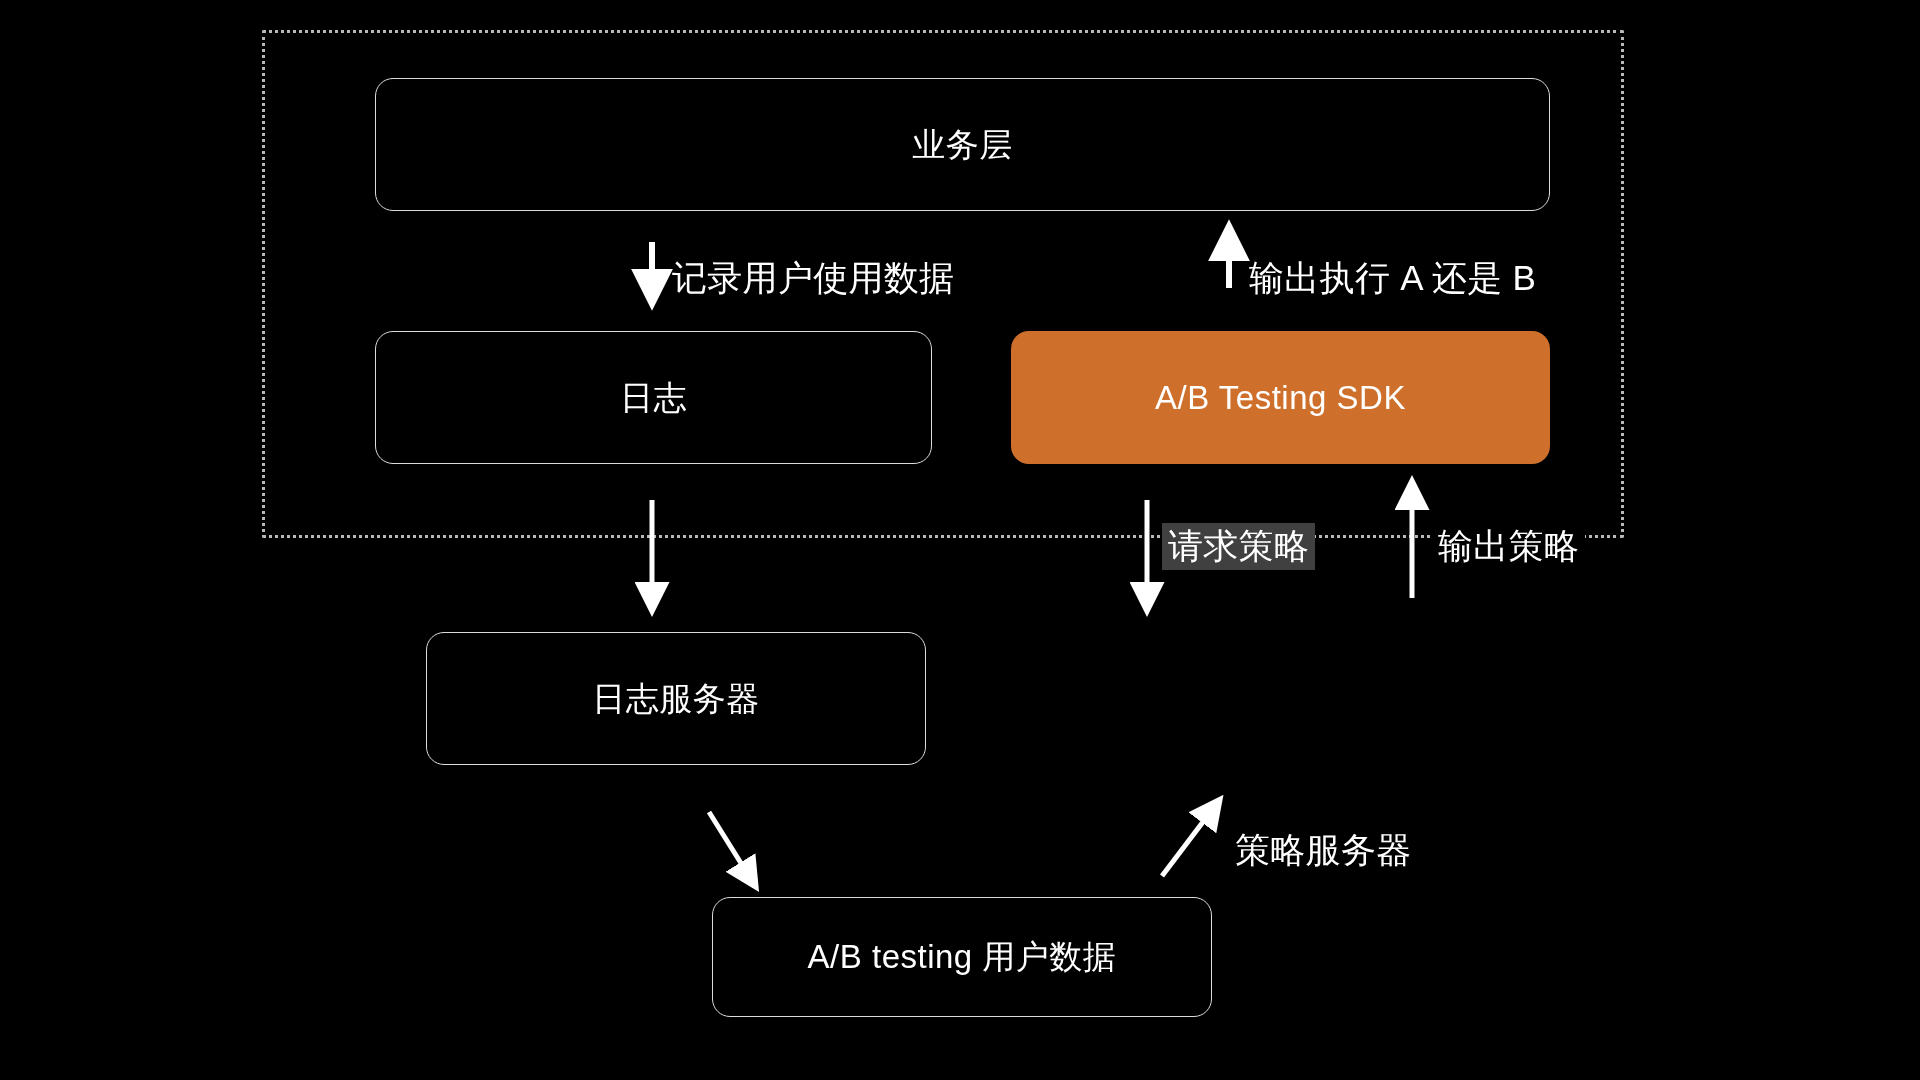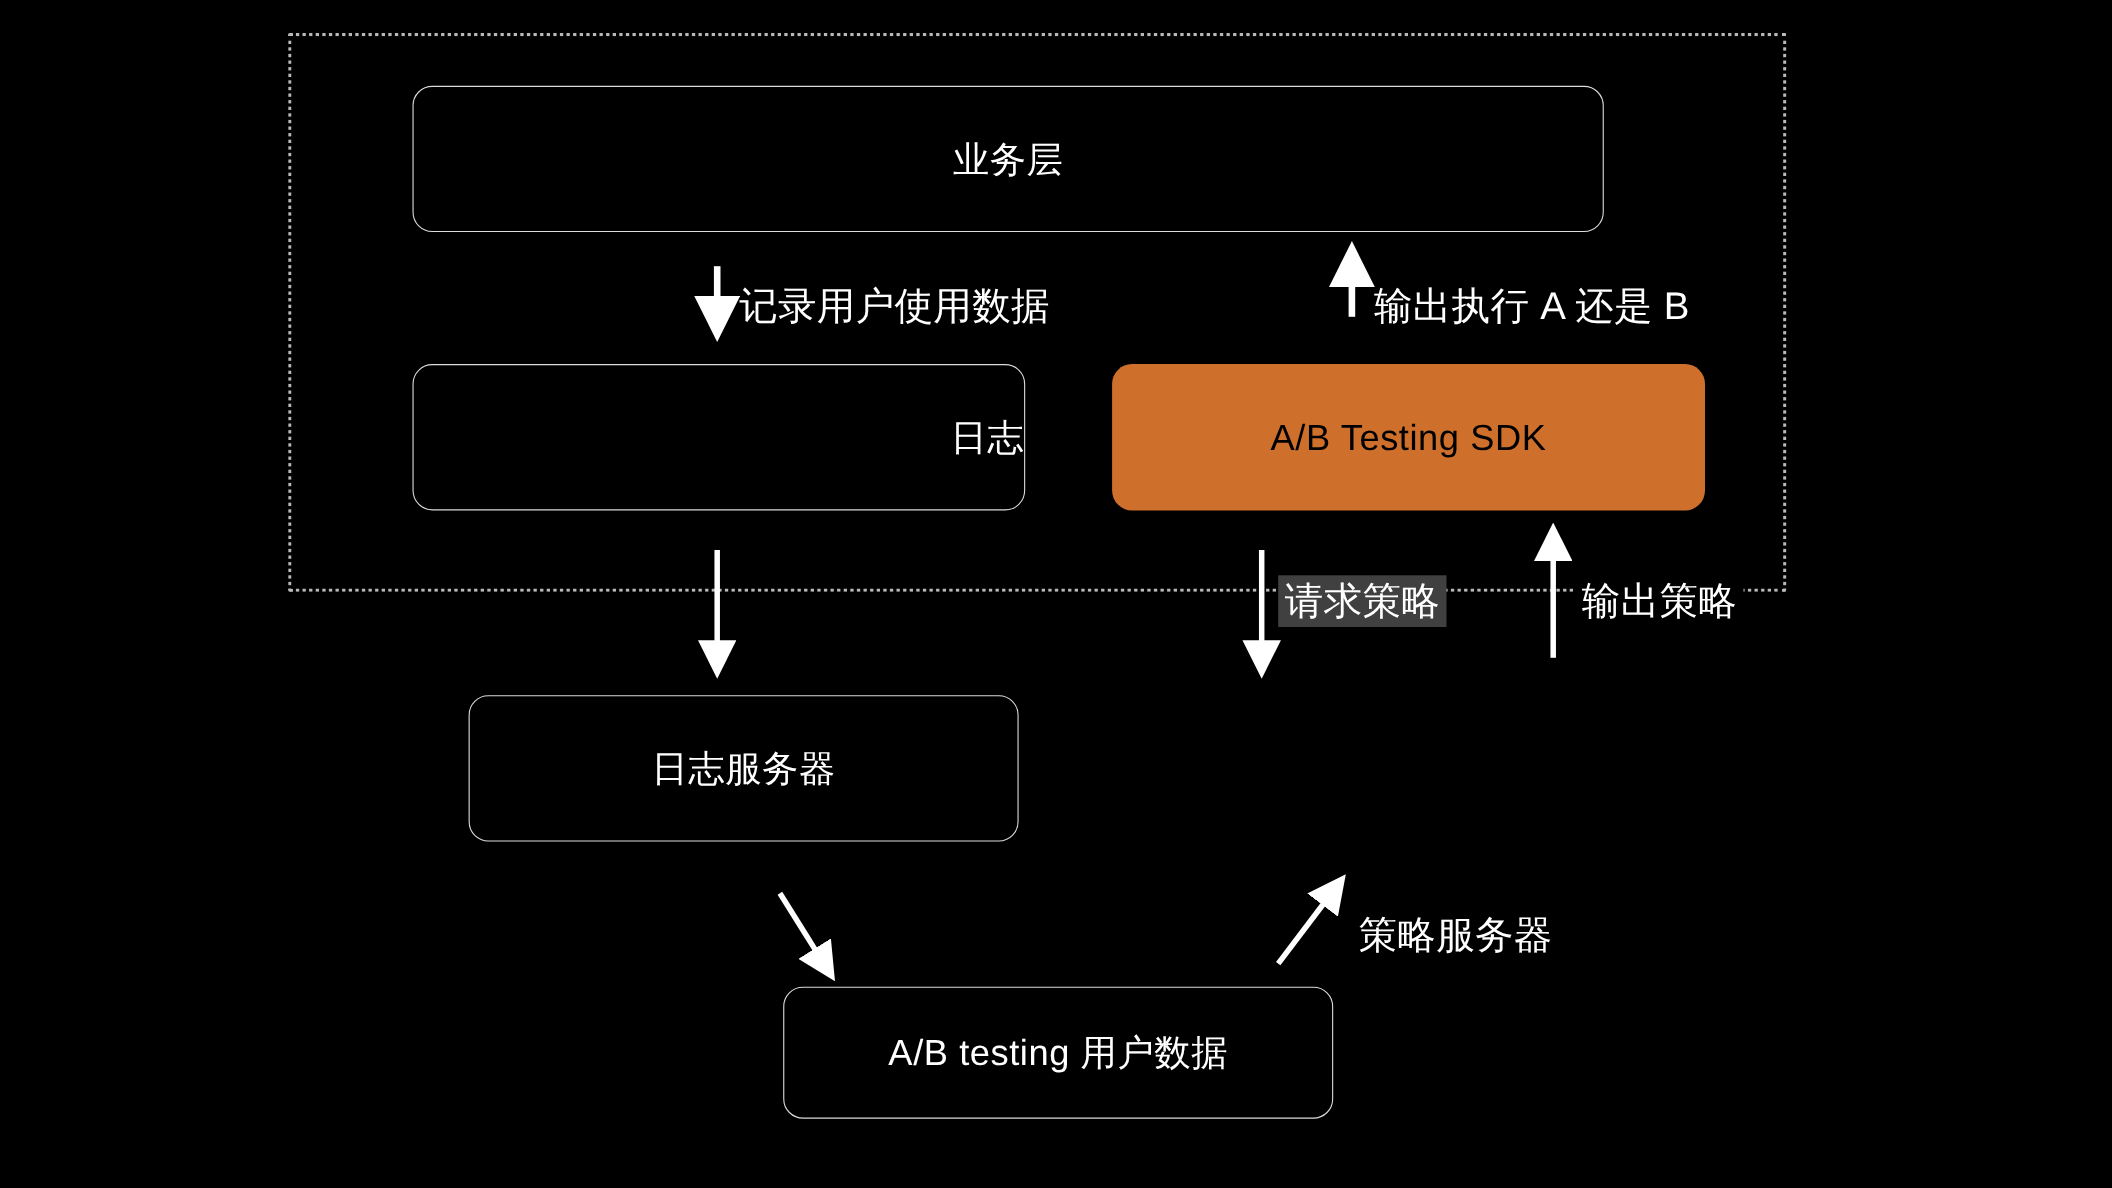--- a/index.html
+++ b/index.html
@@ -50,21 +50,21 @@
   }
   .node-filled {
     border: none;
   }
   .node-label {
     font-size: 33px;
     font-weight: 400;
     letter-spacing: 0.5px;
   }
   .node-label.accent-red { color: #e03a25; }
-  .node-label.on-fill { color: #000000; }
+  .node-label.on-fill { color: #ffffff; }
 
   
   .edge-label {
     position: absolute;
     font-size: 35px;
     font-weight: 500;
     color: #ffffff;
     white-space: nowrap;
     letter-spacing: 0.3px;
   }
@@ -100,25 +100,25 @@
 
     <line x1="1147" y1="500" x2="1147" y2="598" stroke="#ffffff" stroke-width="5" marker-end="url(#arrowhead-white)"></line>
 
     <line x1="1412" y1="598" x2="1412" y2="494" stroke="#ffffff" stroke-width="5" marker-end="url(#arrowhead-white)"></line>
 
     <line x1="709" y1="812" x2="749" y2="876" stroke="#ffffff" stroke-width="5" marker-end="url(#arrowhead-white)"></line>
 
     <line x1="1162" y1="876" x2="1212" y2="810" stroke="#ffffff" stroke-width="5" marker-end="url(#arrowhead-white)"></line>
   </svg>
 
-  <div class="node node-outline" style="left:375px; top:78px; width:1083px; height:133px;">
+  <div class="node node-outline" style="left:375px; top:78px; width:1175px; height:133px;">
     <span class="node-label">业务层</span>
   </div>
 
-  <div class="node node-outline" style="left:375px; top:331px; width:557px; height:133px;justify-content:flex-end;">
+  <div class="node node-outline" style="left:375px; top:331px; width:557px; height:133px;">
     <span class="node-label">日志</span>
   </div>
 
   <div class="node node-filled" style="left:1011px; top:331px; width:539px; height:133px; background:#ce702b;">
     <span class="node-label on-fill">A/B Testing SDK</span>
   </div>
 
   <div class="node node-outline" style="left:402px; top:632px; width:500px; height:133px;margin-left:24px;">
     <span class="node-label">日志服务器</span>
   </div>

